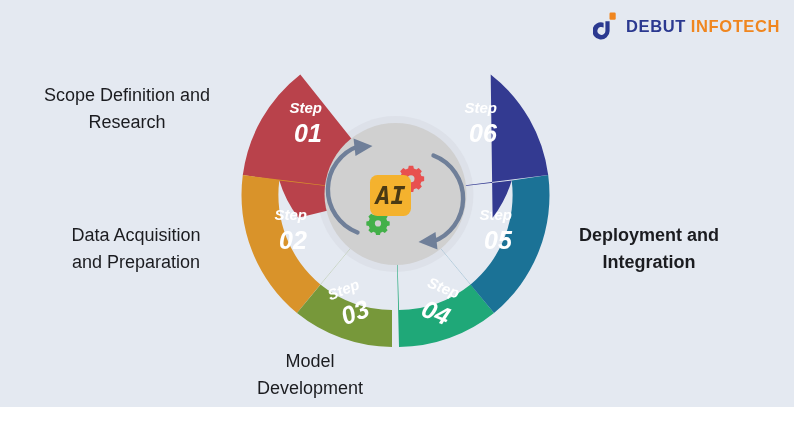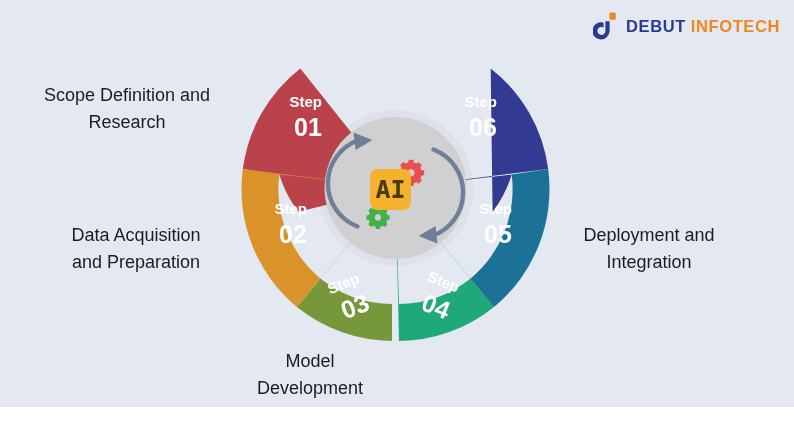--- a/index.html
+++ b/index.html
@@ -42,23 +42,24 @@
     line-height: 1;
     white-space: nowrap;
   }
   #logo .wm-debut { color: #2b3990; }
   #logo .wm-info  { color: #f0861f; margin-left: 5px; }
 
   
   #wheel {
     position: absolute;
     left: 198px;
-    top: 36px;
+    top: 42px;
     width: 395px;
     height: 340px;
+    font-style: italic;
   }
   #wheel svg { display: block; width: 100%; height: 100%; }
 
   .seg-path { stroke: none; }
 
   .seg-label {
     fill: #ffffff;
     font-family: "Liberation Sans", sans-serif;
     text-anchor: middle;
     dominant-baseline: middle;
@@ -88,21 +89,21 @@
     font-size: 18px;
     line-height: 1.48;
     font-weight: 400;
     text-align: center;
     white-space: pre-line;
   }
   .cap-1 { left: 34px;  top: 82px;  width: 186px; }
   .cap-2 { left: 52px;  top: 222px; width: 168px; }
   .cap-3 { left: 228px; top: 348px; width: 164px; }
   .cap-4 { left: 428px; top: 348px; width: 164px; }
-  .cap-5 { left: 560px; top: 222px; width: 178px; }
+  .cap-5 { left: 560px; top: 222px; width: 178px; font-weight: bold; }
   .cap-6 { left: 560px; top: 82px;  width: 190px; }
 </style>
 </head>
 <body>
 
 <div id="page" style="background: rgb(228, 233, 241);">
 
   <div id="logo">
     <div class="mark">
       <svg viewBox="0 0 26 28" width="26" height="28" aria-hidden="true">

